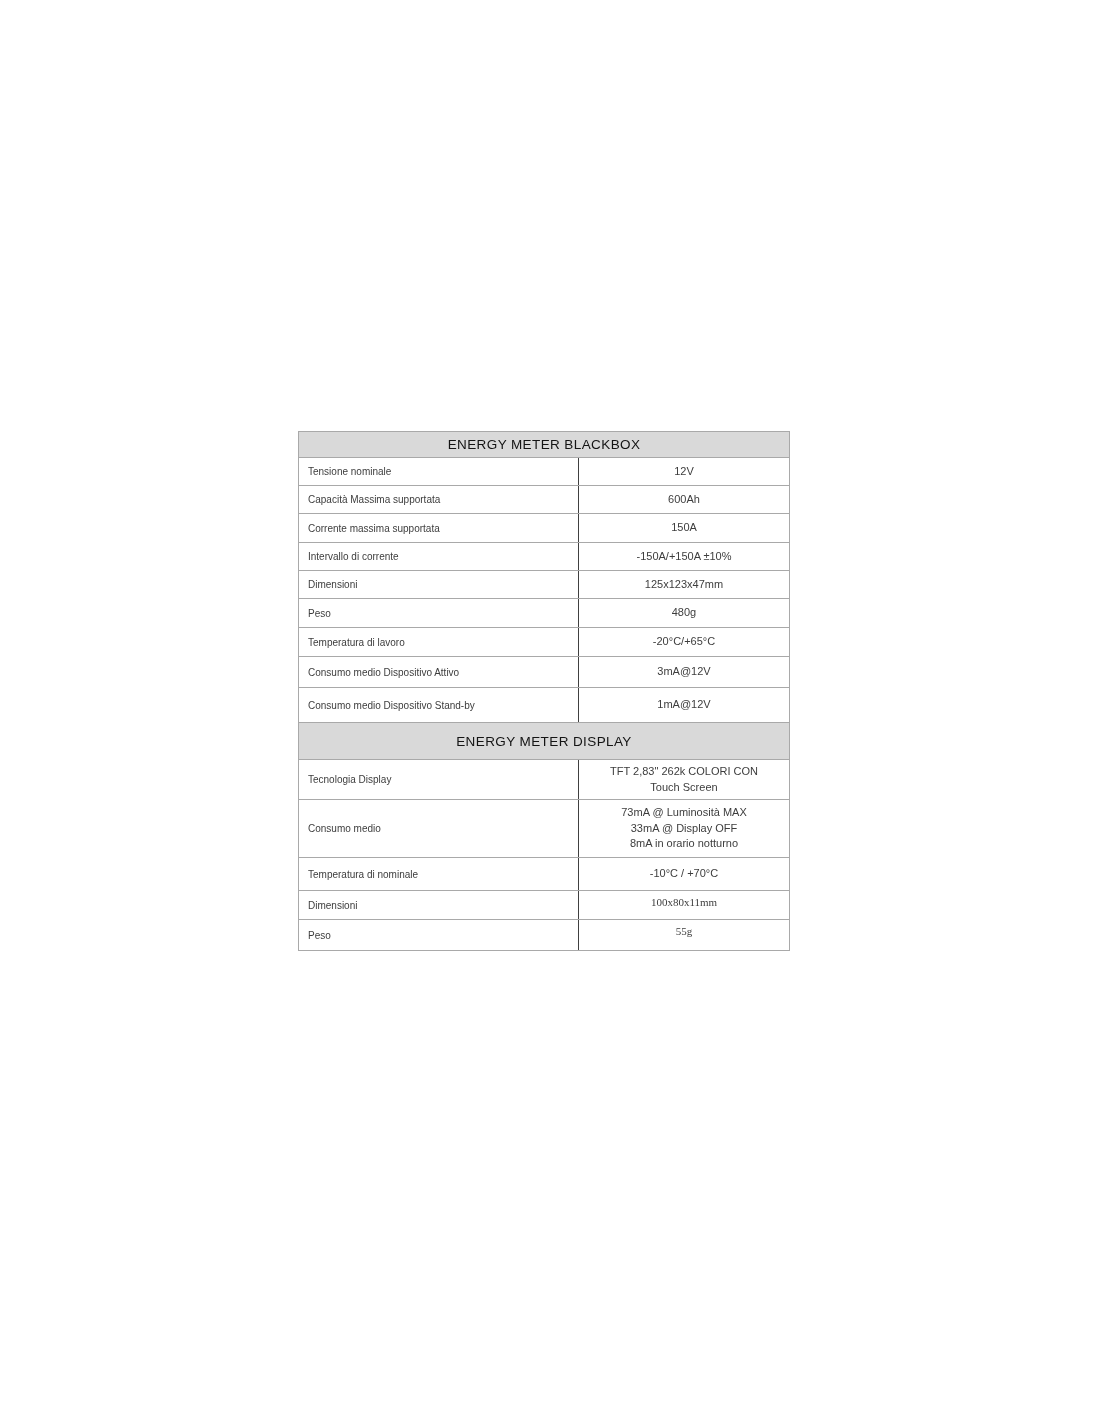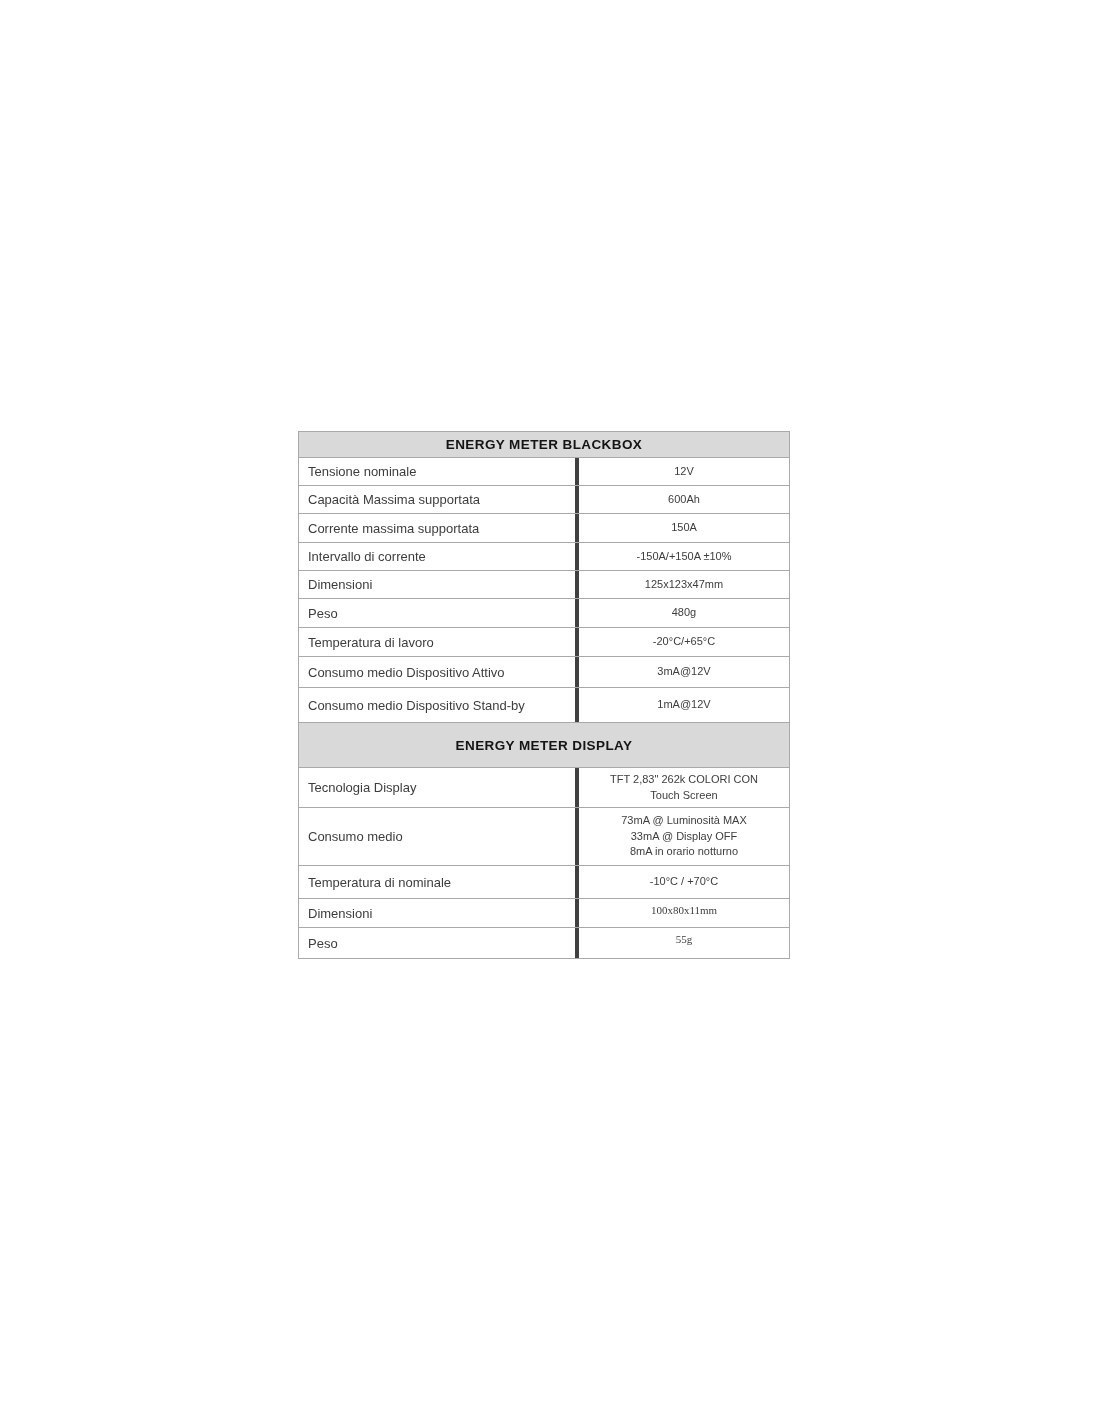--- a/index.html
+++ b/index.html
@@ -24,21 +24,21 @@
     background: #ffffff;
     color: #3d3d3d;
     box-sizing: border-box;
   }
   .section-header {
     display: flex;
     align-items: center;
     justify-content: center;
     background: #d9d9d9;
     border-bottom: 1px solid #a9a9a9;
-    font-weight: bold;
+    font-weight: normal;
     font-size: 13.5px;
     letter-spacing: 0.4px;
     color: #141414;
     box-sizing: border-box;
   }
   .row {
     display: flex;
     border-bottom: 1px solid #a9a9a9;
     box-sizing: border-box;
   }
@@ -47,22 +47,22 @@
   }
   .cell {
     box-sizing: border-box;
   }
   .cell.label {
     width: 280px;
     padding-left: 9px;
     padding-right: 6px;
     display: flex;
     align-items: center;
-    font-size: 13px;
-    border-right: 4px solid #404040;
+    font-size: 10px;
+    border-right: 1px solid #404040;
     color: #3d3d3d;
   }
   .cell.value {
     flex: 1;
     display: flex;
     align-items: center;
     justify-content: center;
     text-align: center;
     font-size: 11px;
     line-height: 15.5px;
@@ -117,21 +117,21 @@
         <div class="cell label">Consumo medio Dispositivo Attivo</div>
         <div class="cell value">3mA@12V</div>
       </div>
       <div class="row" style="height:35px">
         <div class="cell label">Consumo medio Dispositivo Stand-by</div>
         <div class="cell value">1mA@12V</div>
       </div>
     </div>
 
     <div class="section">
-      <div class="section-header" style="height:45px">ENERGY METER DISPLAY</div>
+      <div class="section-header" style="height:37px">ENERGY METER DISPLAY</div>
 
       <div class="row" style="height:40px">
         <div class="cell label">Tecnologia Display</div>
         <div class="cell value">TFT 2,83" 262k COLORI CON
 Touch Screen</div>
       </div>
       <div class="row" style="height:58px">
         <div class="cell label">Consumo medio</div>
         <div class="cell value">73mA @ Luminosità MAX
 33mA @ Display OFF

